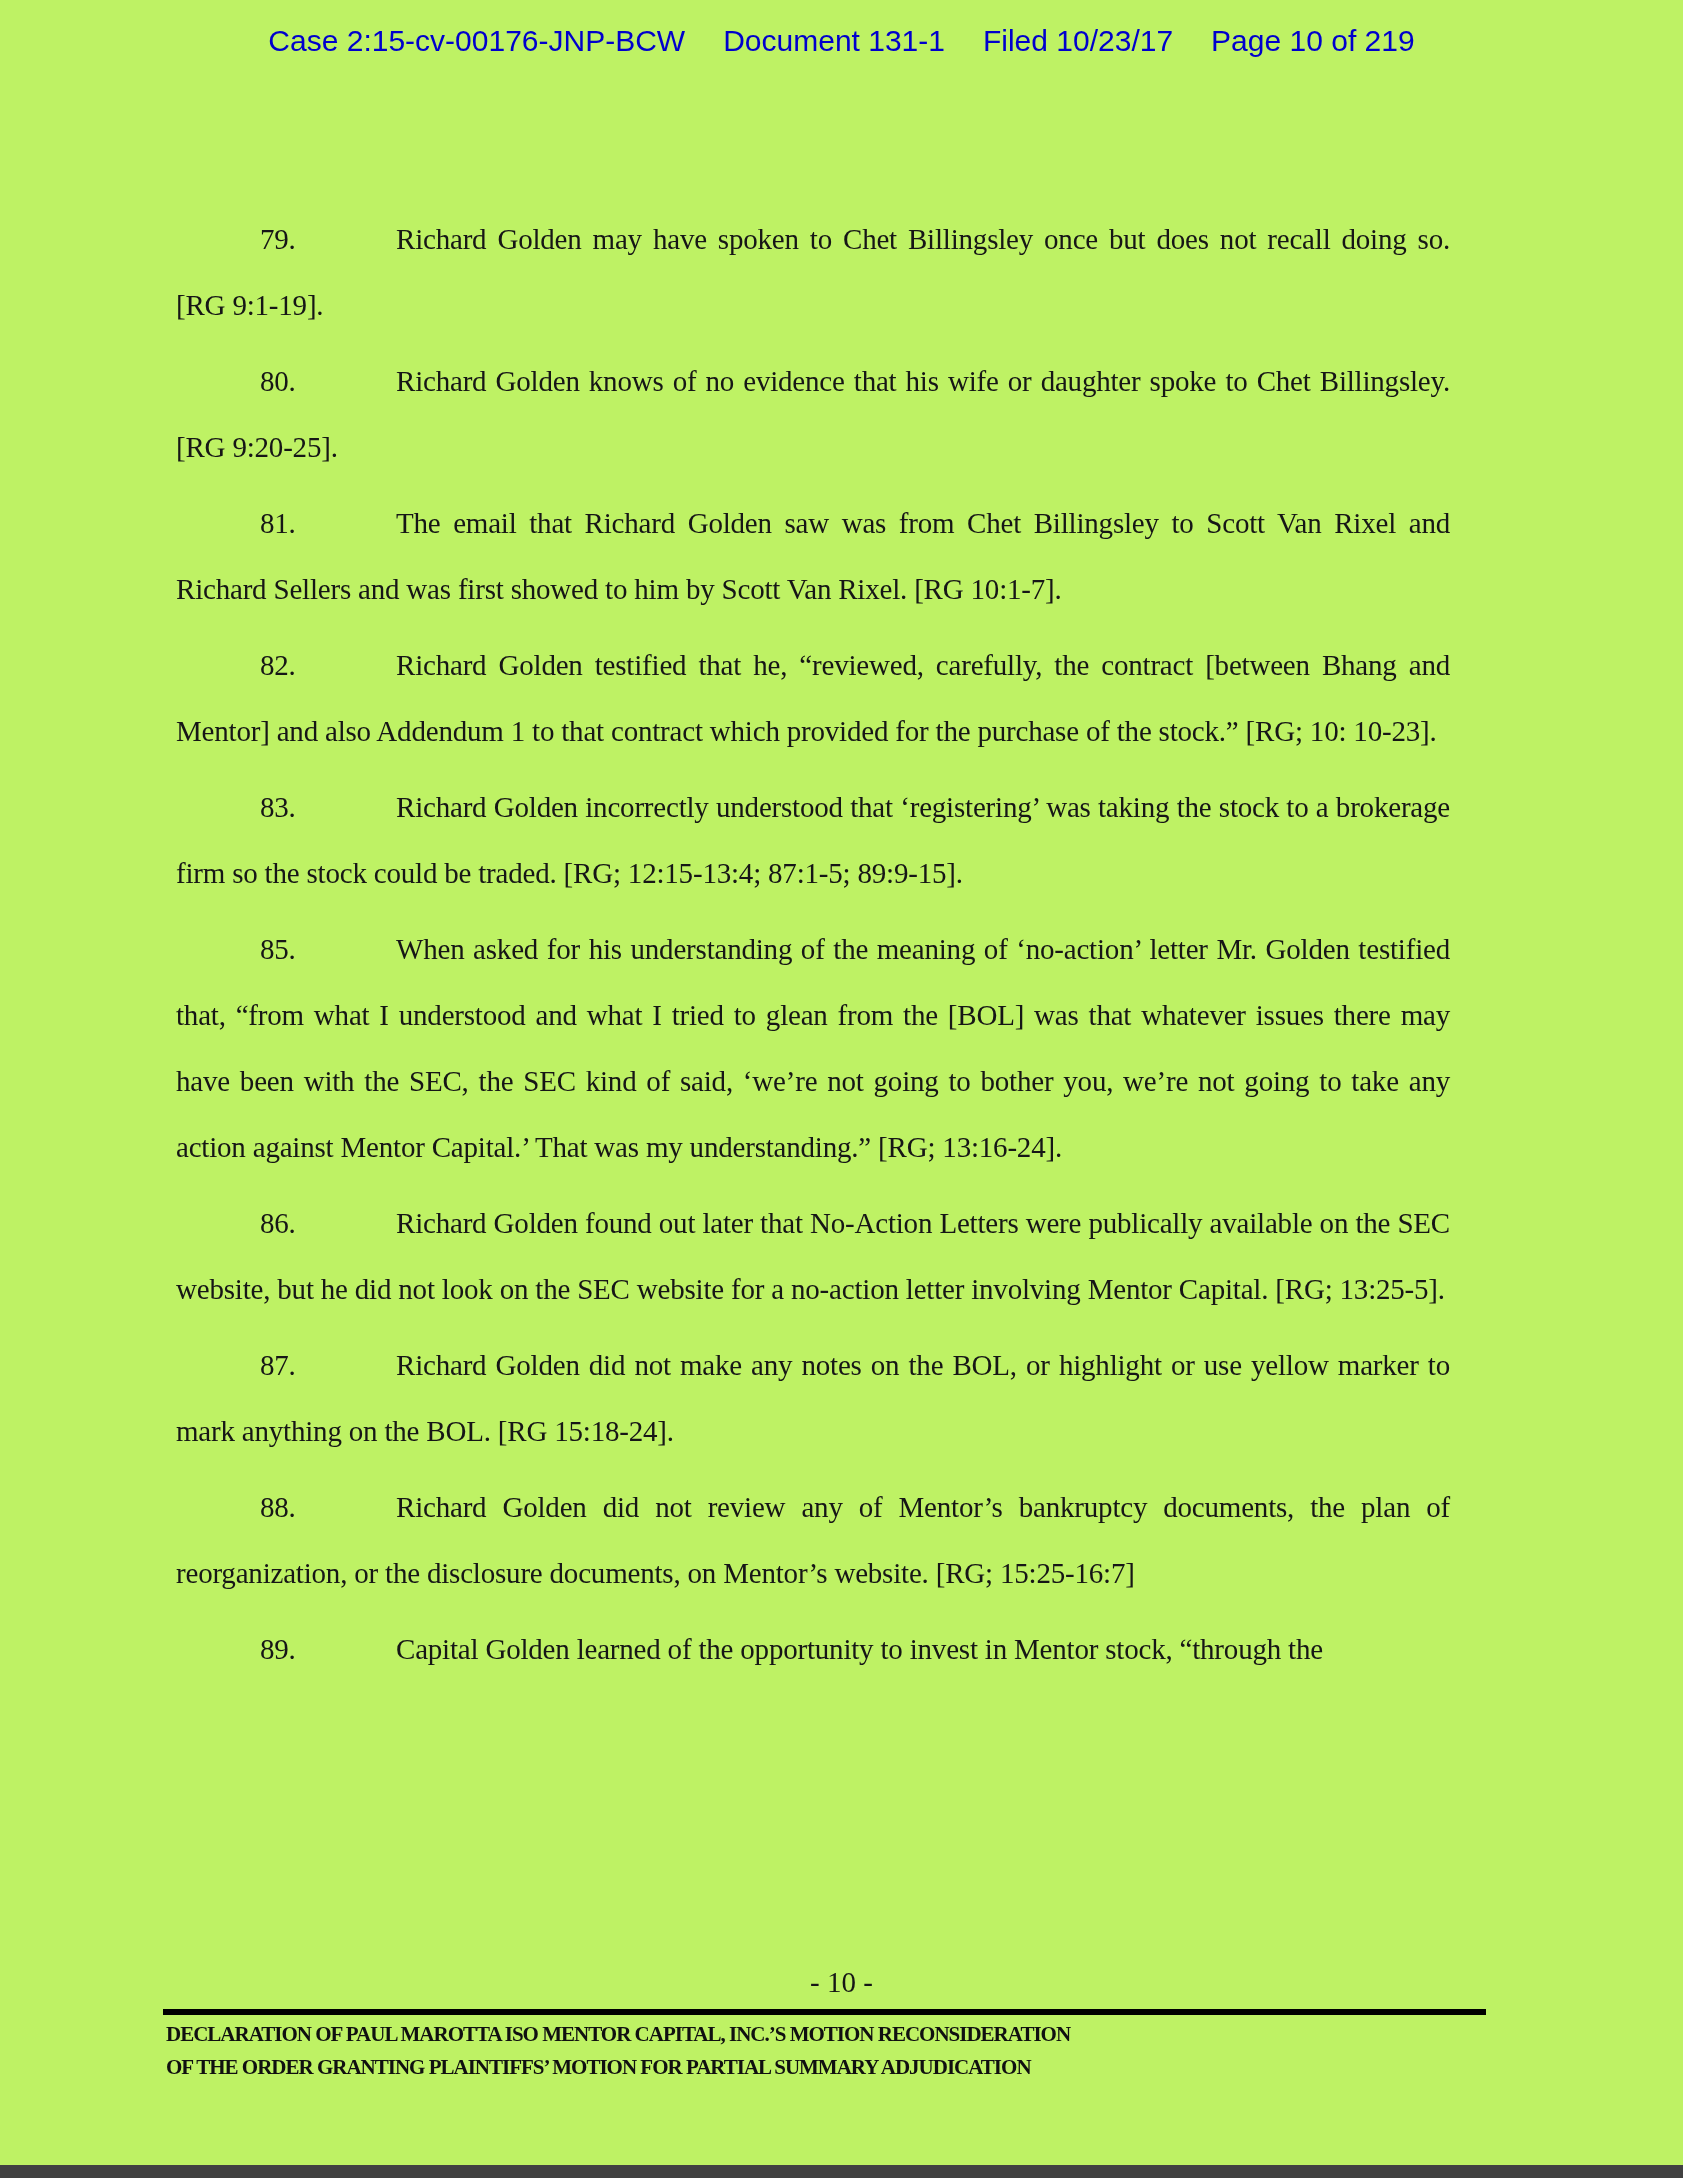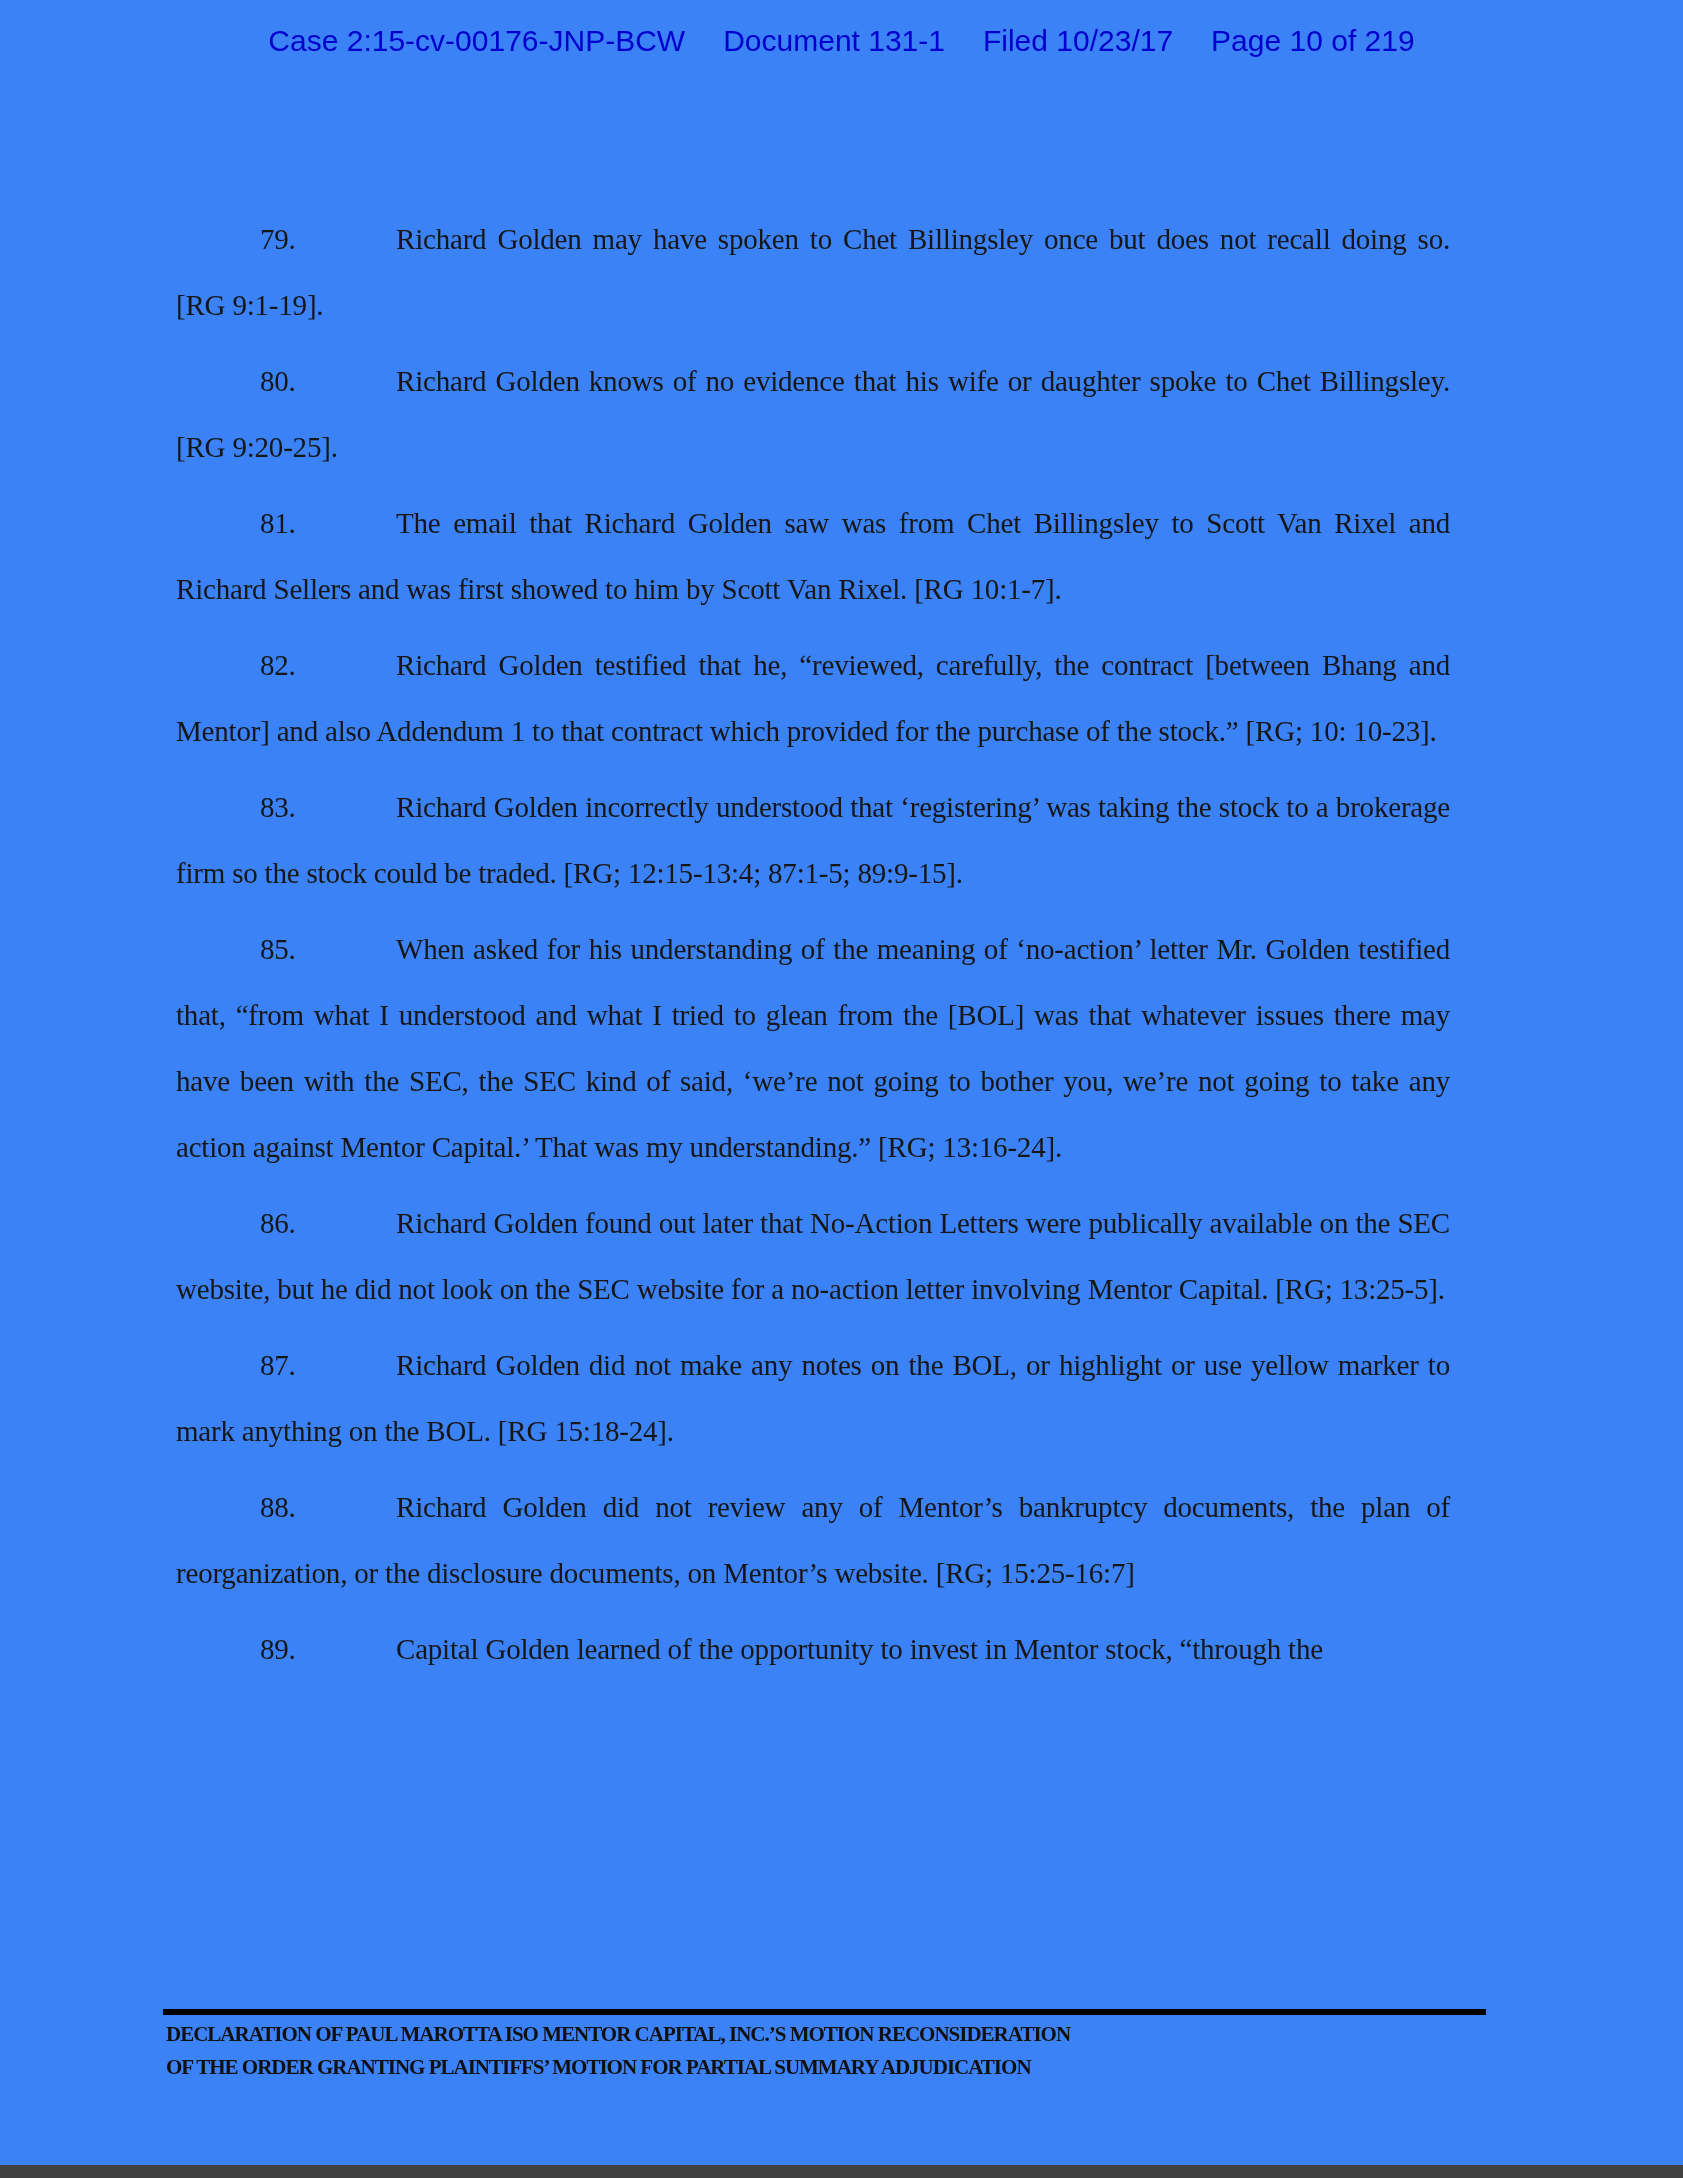--- a/index.html
+++ b/index.html
@@ -4,21 +4,21 @@
 <style>
   html, body {
     margin: 0;
     padding: 0;
     background: #ffffff;
   }
   .page {
     position: relative;
     width: 1683px;
     height: 2178px;
-    background: #3b82f6;
+    background: #bef264;
     overflow: hidden;
     font-family: "Liberation Serif", serif;
     color: #161616;
   }
   .case-header {
     position: absolute;
     top: 24px;
     left: 0;
     width: 100%;
     text-align: center;
@@ -102,20 +102,21 @@
     <p class="para"><span class="pnum">81.</span><span>The email that Richard Golden saw was from Chet Billingsley to Scott Van Rixel and Richard Sellers and was first showed to him by Scott Van Rixel.  [RG 10:1-7].</span></p>
     <p class="para"><span class="pnum">82.</span><span>Richard Golden testified that he, “reviewed, carefully, the contract [between Bhang and Mentor] and also Addendum 1 to that contract which provided for the purchase of the stock.”  [RG; 10: 10-23].</span></p>
     <p class="para"><span class="pnum">83.</span><span>Richard Golden incorrectly understood that ‘registering’ was taking the stock to a brokerage firm so the stock could be traded.  [RG; 12:15-13:4; 87:1-5; 89:9-15].</span></p>
     <p class="para"><span class="pnum">85.</span><span>When asked for his understanding of the meaning of ‘no-action’ letter Mr. Golden testified that, “from what I understood and what I tried to glean from the [BOL] was that whatever issues there may have been with the SEC, the SEC kind of said, ‘we’re not going to bother you, we’re not going to take any action against Mentor Capital.’  That was my understanding.”  [RG; 13:16-24].</span></p>
     <p class="para"><span class="pnum">86.</span><span>Richard Golden found out later that No-Action Letters were publically available on the SEC website, but he did not look on the SEC website for a no-action letter involving Mentor Capital.  [RG; 13:25-5].</span></p>
     <p class="para"><span class="pnum">87.</span><span>Richard Golden did not make any notes on the BOL, or highlight or use yellow marker to mark anything on the BOL.  [RG 15:18-24].</span></p>
     <p class="para"><span class="pnum">88.</span><span>Richard Golden did not review any of Mentor’s bankruptcy documents, the plan of reorganization, or the disclosure documents, on Mentor’s website.  [RG; 15:25-16:7]</span></p>
     <p class="para"><span class="pnum">89.</span><span>Capital Golden learned of the opportunity to invest in Mentor stock, “through the</span></p>
   </div>
 
+  <div class="page-number">- 10 -</div>
 
   <div class="footer-rule"></div>
 
   <div class="footer-title">
     <div>DECLARATION OF PAUL MAROTTA ISO MENTOR CAPITAL, INC.’S MOTION RECONSIDERATION</div>
     <div>OF THE ORDER GRANTING PLAINTIFFS’ MOTION FOR PARTIAL SUMMARY ADJUDICATION</div>
   </div>
 
   <div class="scan-bar"></div>
 

